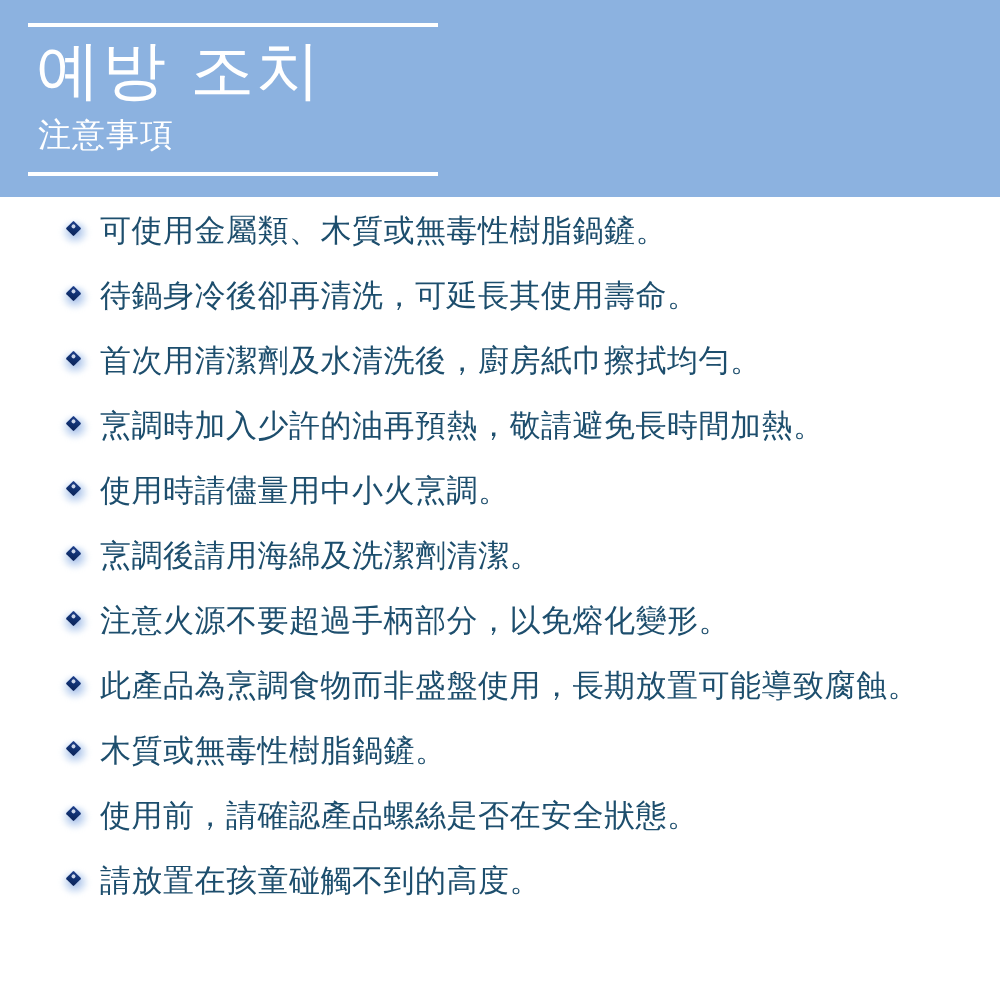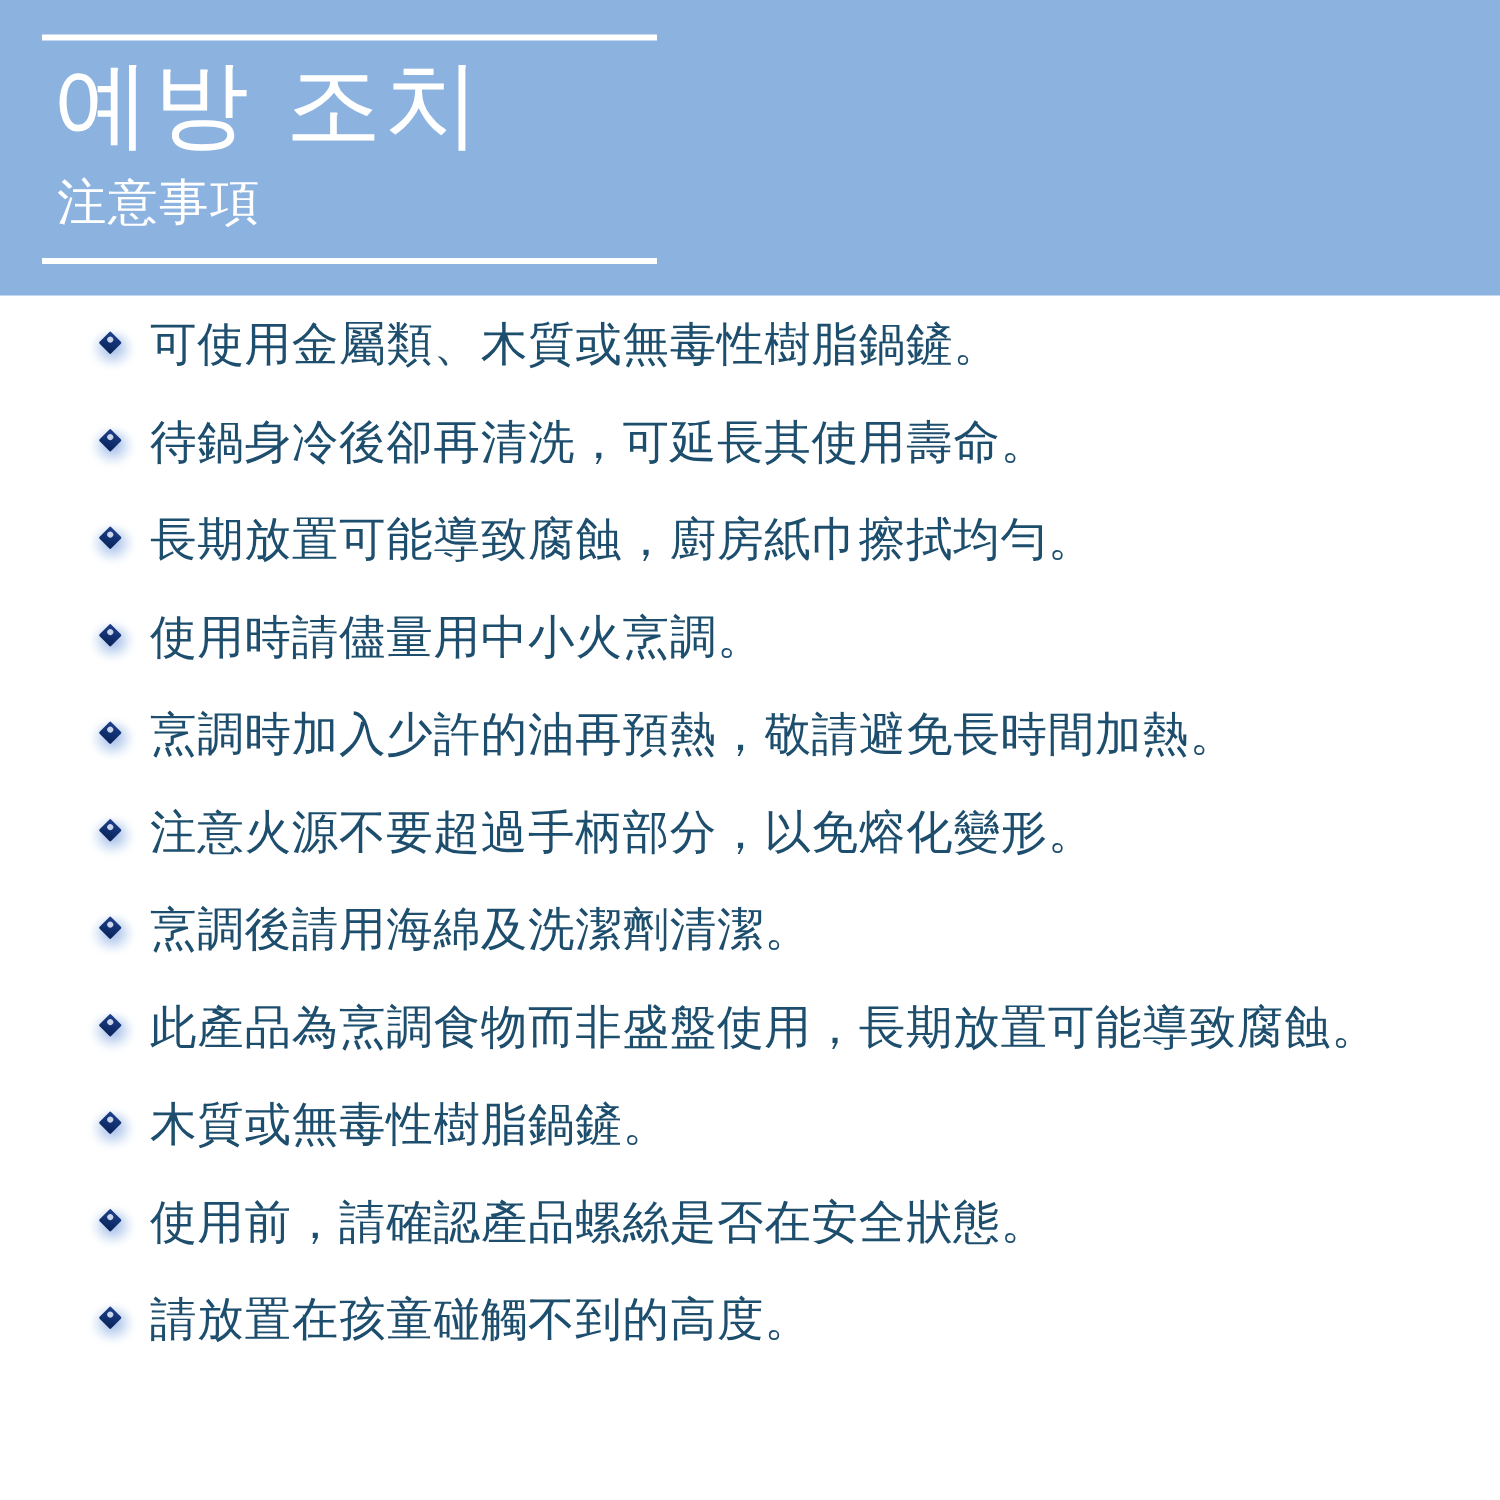--- a/index.html
+++ b/index.html
@@ -171,55 +171,55 @@
           <span class="bullet-glow"></span>
           <span class="bullet-diamond"></span>
         </span>
         <span class="notice-text">待鍋身冷後卻再清洗，可延長其使用壽命。</span>
       </li>
       <li class="notice-item">
         <span class="bullet-wrap">
           <span class="bullet-glow"></span>
           <span class="bullet-diamond"></span>
         </span>
-        <span class="notice-text">長期放置可能導致腐蝕，廚房紙巾擦拭均勻。</span>
+        <span class="notice-text">首次用清潔劑及水清洗後，廚房紙巾擦拭均勻。</span>
+      </li>
+      <li class="notice-item">
+        <span class="bullet-wrap">
+          <span class="bullet-glow"></span>
+          <span class="bullet-diamond"></span>
+        </span>
+        <span class="notice-text">烹調時加入少許的油再預熱，敬請避免長時間加熱。</span>
       </li>
       <li class="notice-item">
         <span class="bullet-wrap">
           <span class="bullet-glow"></span>
           <span class="bullet-diamond"></span>
         </span>
         <span class="notice-text">使用時請儘量用中小火烹調。</span>
       </li>
       <li class="notice-item">
         <span class="bullet-wrap">
           <span class="bullet-glow"></span>
           <span class="bullet-diamond"></span>
         </span>
-        <span class="notice-text">烹調時加入少許的油再預熱，敬請避免長時間加熱。</span>
+        <span class="notice-text">烹調後請用海綿及洗潔劑清潔。</span>
       </li>
       <li class="notice-item">
         <span class="bullet-wrap">
           <span class="bullet-glow"></span>
           <span class="bullet-diamond"></span>
         </span>
         <span class="notice-text">注意火源不要超過手柄部分，以免熔化變形。</span>
       </li>
       <li class="notice-item">
         <span class="bullet-wrap">
           <span class="bullet-glow"></span>
           <span class="bullet-diamond"></span>
         </span>
-        <span class="notice-text">烹調後請用海綿及洗潔劑清潔。</span>
-      </li>
-      <li class="notice-item">
-        <span class="bullet-wrap">
-          <span class="bullet-glow"></span>
-          <span class="bullet-diamond"></span>
-        </span>
         <span class="notice-text">此產品為烹調食物而非盛盤使用，長期放置可能導致腐蝕。</span>
       </li>
       <li class="notice-item">
         <span class="bullet-wrap">
           <span class="bullet-glow"></span>
           <span class="bullet-diamond"></span>
         </span>
         <span class="notice-text">木質或無毒性樹脂鍋鏟。</span>
       </li>
       <li class="notice-item">

